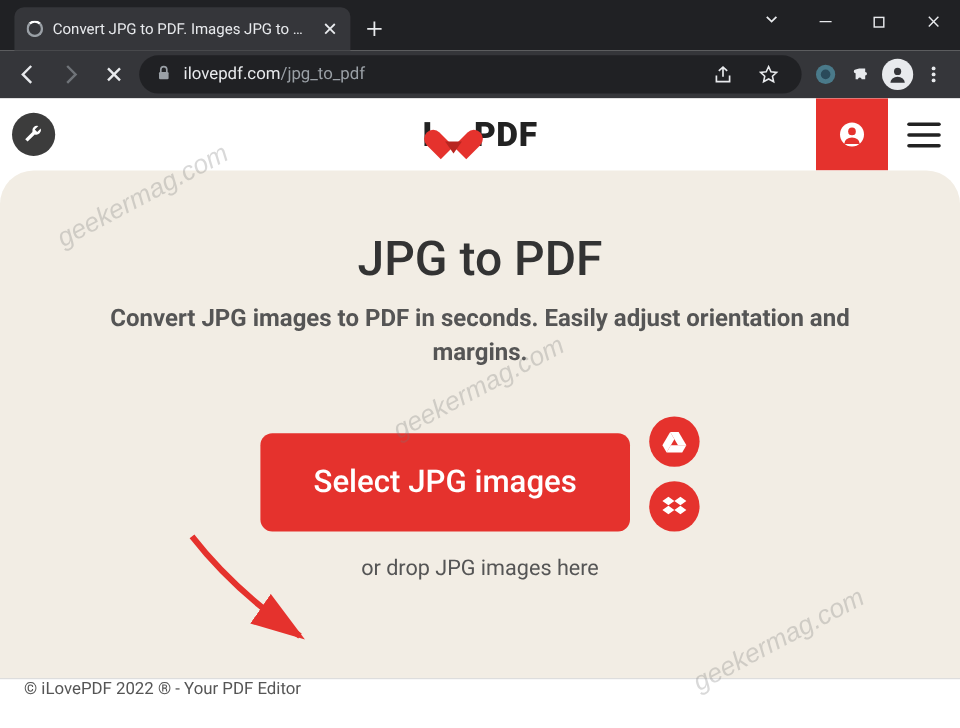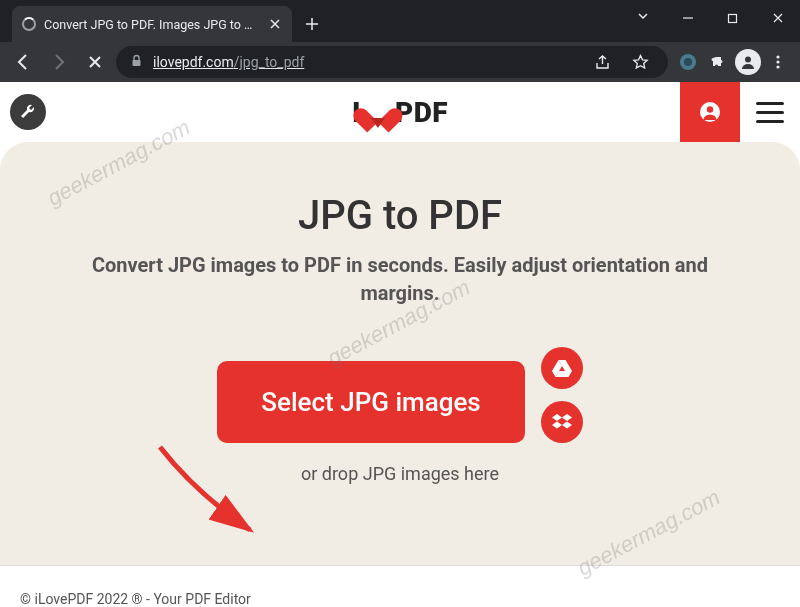--- a/index.html
+++ b/index.html
@@ -12,21 +12,21 @@
     .tab .tab-title { white-space: nowrap; overflow: hidden; text-overflow: ellipsis; flex: 1; }
     .tab .tab-close { width: 14px; height: 14px; display: flex; align-items: center; justify-content: center; color: #e8eaed; cursor: pointer; }
     .newtab { width: 28px; height: 28px; display: flex; align-items: center; justify-content: center; color: #e8eaed; margin: 0 6px 4px 6px; cursor: pointer; }
     .win-controls { position: absolute; top: 0; right: 0; display: flex; height: 36px; }
     .win-controls > div { width: 45px; display: flex; align-items: center; justify-content: center; color: #e8eaed; cursor: pointer; }
     .win-chevron { position: absolute; right: 150px; top: 8px; color: #e8eaed; }
 
     .toolbar { background: #35363a; height: 40px; display: flex; align-items: center; padding: 0 8px; gap: 6px; }
     .tb-btn { width: 30px; height: 30px; display: flex; align-items: center; justify-content: center; color: #e8eaed; cursor: pointer; border-radius: 50%; }
     .tb-btn.disabled { color: #6f7378; cursor: default; }
-    .omnibox { flex: 1; background: #202124; border-radius: 20px; height: 32px; display: flex; align-items: center; padding: 16px 14px; gap: 10px; color: #e8eaed; font-size: 14px; text-decoration: underline; }
+    .omnibox { flex: 1; background: #202124; border-radius: 20px; height: 32px; display: flex; align-items: center; padding: 16px 14px; gap: 10px; color: #e8eaed; font-size: 14px; }
     .omnibox .lock { color: #9aa0a6; }
     .omnibox .url-domain { color: #e8eaed; }
     .omnibox .url-path { color: #9aa0a6; }
     .right-icons { display: flex; gap: 2px; }
     .ext-icon { width: 28px; height: 28px; display: flex; align-items: center; justify-content: center; color: #e8eaed; }
     .avatar-icon { width: 26px; height: 26px; background: #e8eaed; border-radius: 50%; display: flex; align-items: center; justify-content: center; }
 
     
     .page-header { height: 60px; background: #fff; display: flex; align-items: center; justify-content: space-between; padding: 0 0 0 6px; position: relative; }
     .wrench-badge { width: 36px; height: 36px; background: #3c3c3c; border-radius: 50%; display: flex; align-items: center; justify-content: center; margin-left: 4px; }
@@ -46,21 +46,21 @@
     .main { background: #f2ede4; height: 465px; padding: 50px 20px 0 20px; text-align: center; position: relative; border-radius: 28px; }
     .main h1 { font-size: 40px; font-weight: 500; color: #333; margin-bottom: 12px; }
     .main .subtitle { font-size: 20px; color: #555; line-height: 1.4; max-width: 640px; margin: 0 auto 40px auto; font-weight: 700; }
     .select-area { display: flex; align-items: flex-end; justify-content: center; gap: 16px; margin-top: 20px; }
     .select-btn { background: #e5322d; color: #fff; font-size: 26px; font-weight: 500; padding: 26px 44px; border-radius: 10px; cursor: pointer; box-shadow: none; }
     .cloud-btns { display: flex; flex-direction: column; gap: 12px; }
     .cloud-btn { width: 42px; height: 42px; background: #e5322d; border-radius: 50%; display: flex; align-items: center; justify-content: center; cursor: pointer; }
     .drop-text { font-size: 18px; color: #555; margin-top: 20px; text-align: center; }
 
     
-    .footer { background: #fff; height: 42px; display: flex; align-items: flex-end; padding: 0 20px; font-size: 14px; color: #555; border-top: 1px solid #ddd; position: absolute; bottom: 0; left: 0; right: 0; }
+    .footer { background: #fff; height: 42px; display: flex; align-items: flex-start; padding: 0 20px; font-size: 14px; color: #555; border-top: 1px solid #ddd; position: absolute; bottom: 0; left: 0; right: 0; }
 
     
     .arrow { position: absolute; top: 300px; left: 155px; pointer-events: none; }
     .watermark { position: absolute; color: rgba(120,120,120,0.28); font-size: 22px; transform: rotate(-28deg); pointer-events: none; font-family: Arial, sans-serif; font-style: italic; }
     .wm1 { top: 150px; left: 40px; }
     .wm2 { top: 310px; left: 320px; }
     .wm3 { top: 520px; left: 570px; }
   </style>
 </head>
 <body>

